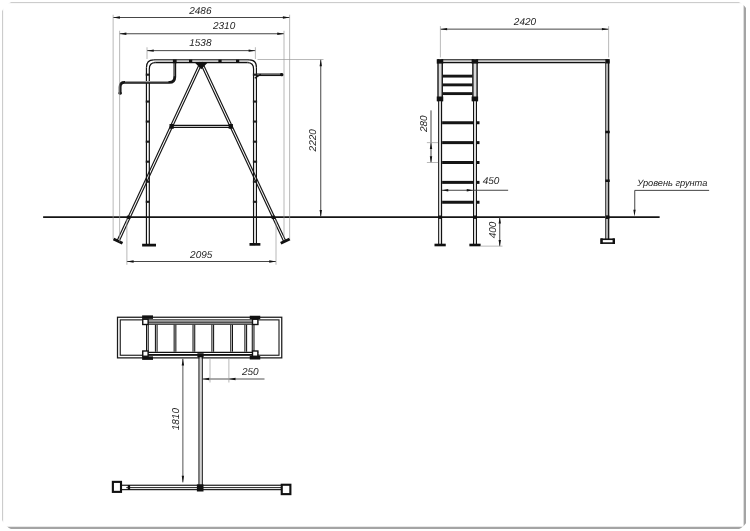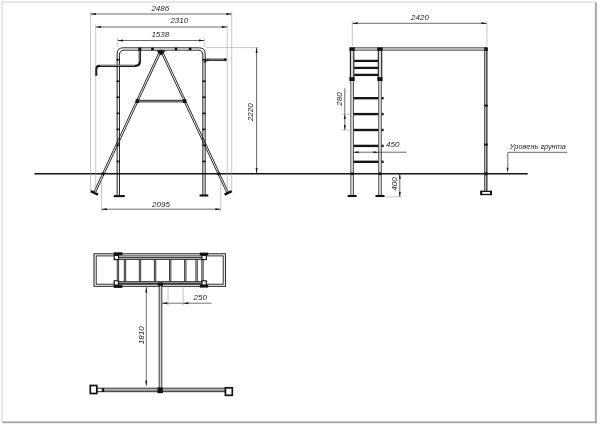--- a/index.html
+++ b/index.html
@@ -1,16 +1,16 @@
 <!DOCTYPE html>
 <html><head>
 <meta charset="utf-8">
 <style>
   html,body{margin:0;padding:0;background:#ffffff;}
-  .page{position:relative;width:600px;height:425px;background:#fff;overflow:hidden;}
+  .page{position:relative;width:600px;height:425px;background:#fff;overflow:hidden;border-radius:16px;}
   text{font-family:"Liberation Sans",sans-serif;font-style:italic;fill:#1d1d1d;}
 </style>
 </head>
 <body>
 <div class="page">
 <svg width="600" height="425" viewBox="0 0 600 425">
 
 <rect x="0" y="0" width="600" height="425" fill="#ffffff"></rect>
 
 <rect x="1.60" y="1.60" width="0.90" height="421.00" fill="#cccccc"></rect>

